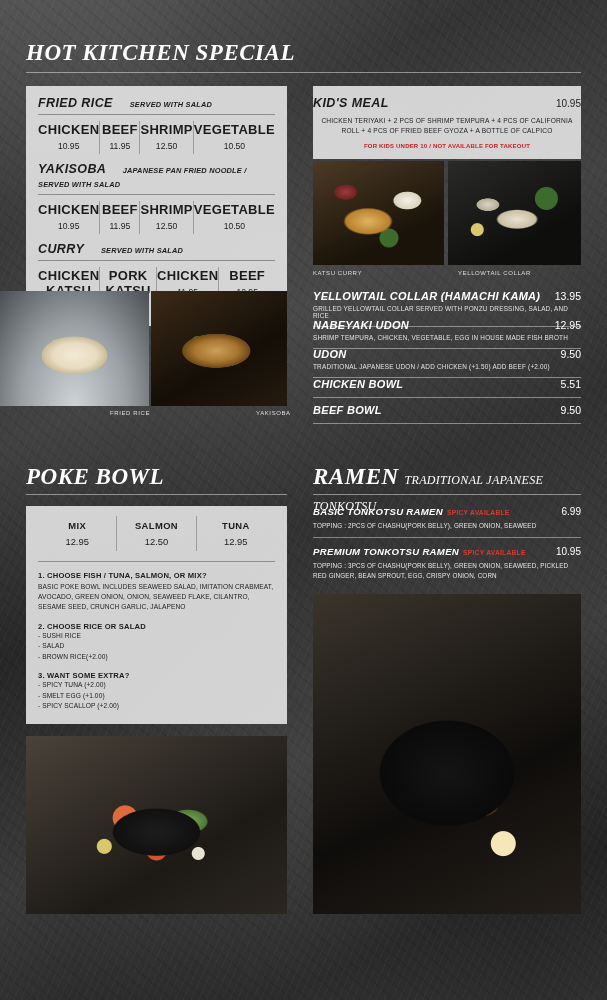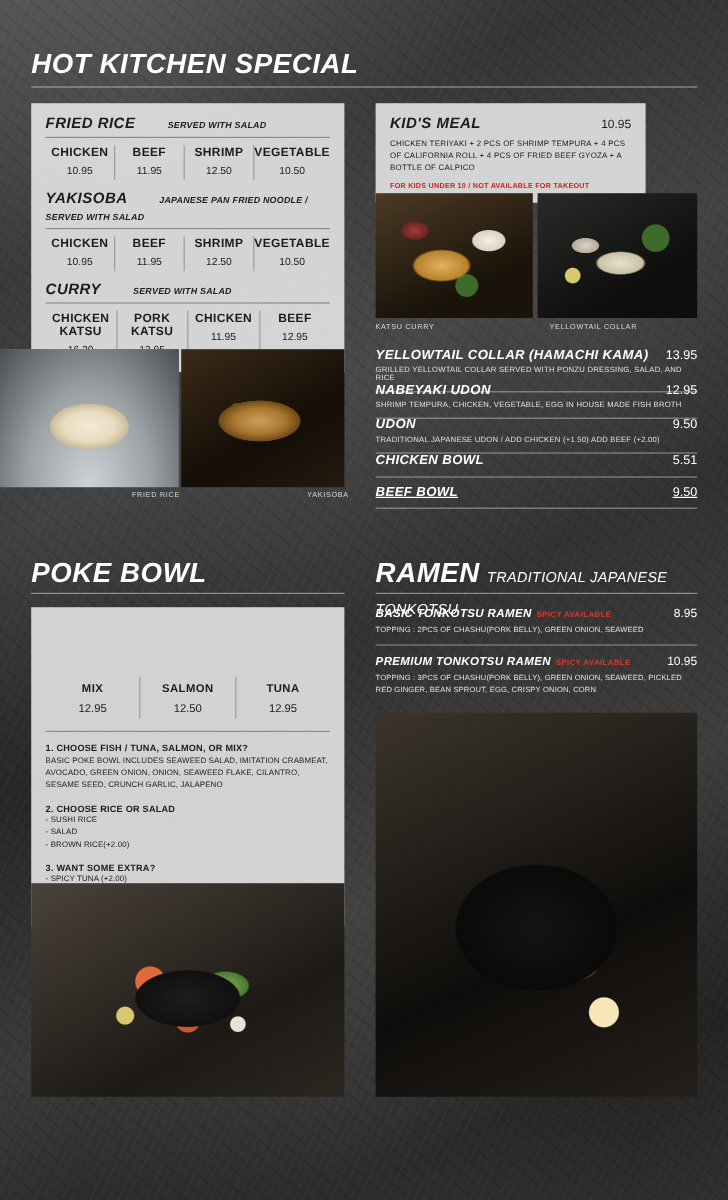--- a/index.html
+++ b/index.html
@@ -30,20 +30,21 @@
     opacity: .85;
   }
   .content { position: relative; z-index: 2; }
 
   .section-title {
     font-size: 23px;
     letter-spacing: .5px;
     font-weight: bold;
     font-style: italic;
     text-transform: uppercase;
+    font-family: Liberation Serif, serif;
   }
   .section-sub {
     font-size: 12px;
     font-style: italic;
     letter-spacing: .3px;
     font-weight: normal;
     margin-left: 6px;
     text-transform: uppercase;
   }
   .rule { height: 1px; background: rgba(255,255,255,0.45); }
@@ -56,49 +57,49 @@
     background: rgba(228,228,228,0.90);
     color: #1b1b1b;
   }
   .grp { margin-bottom: 3px; }
   .grp-head {
     font-size: 12.5px; font-weight: bold; font-style: italic;
     letter-spacing: .4px; text-transform: uppercase;
   }
   .grp-head .note {
     font-size: 7.4px; font-weight: bold; font-style: italic;
-    letter-spacing: .2px; margin-left: 23px; text-transform: uppercase;
+    letter-spacing: .2px; margin-left: 13px; text-transform: uppercase;
   }
   .grp-rule { height: 1px; background: #8d8d8d; margin: 4px 0 6px; }
   .cols { display: flex; }
   .col {
     flex: 1; text-align: center;
     border-right: 1px solid #9c9c9c;
     padding: 1px 0 3px;
   }
   .col:last-child { border-right: none; }
-  .col .nm { font-size: 10px; font-weight: bold; letter-spacing: .3px; text-transform: uppercase; }
+  .col .nm { font-size: 13px; font-weight: bold; letter-spacing: .3px; text-transform: uppercase; }
   .col .pr { font-size: 8.6px; margin-top: 4px; }
 
   #left-panel {
     position: absolute; left: 26px; top: 86px;
     width: 261px; padding: 10px 12px 8px;
   }
 
   
   .photo { position: absolute; overflow: hidden; }
   .cap {
     position: absolute;
     font-size: 6px; letter-spacing: .6px; color: #ddd; text-transform: uppercase;
   }
 
   
   #kid-panel {
     position: absolute; left: 313px; top: 86px;
-    width: 225px; padding: 10px 12px 10px;
+    width: 268px; padding: 10px 0 10px; text-align: center;
   }
   #kid-panel .kid-top { display: flex; justify-content: space-between; align-items: baseline; }
   #kid-panel .kid-name { font-size: 12.5px; font-weight: bold; font-style: italic; letter-spacing: .4px; text-transform: uppercase;}
   #kid-panel .kid-price { font-size: 10px; }
   #kid-panel .kid-desc { font-size: 6.6px; line-height: 1.5; margin-top: 6px; letter-spacing: .2px; text-transform: uppercase;}
   #kid-panel .kid-warn { font-size: 6px; color: #d02020; font-weight: bold; margin-top: 7px; letter-spacing: .2px; text-transform: uppercase;}
 
   
   .ritem { position: absolute; left: 313px; width: 268px; }
   .ritem .row { display: flex; justify-content: space-between; align-items: baseline; }
@@ -107,21 +108,21 @@
   .ritem .ds { font-size: 6.4px; color: #e2e2e2; margin-top: 3px; letter-spacing: .2px; text-transform: uppercase;}
   .ritem .ln { height: 1px; background: rgba(255,255,255,0.42); margin-top: 7px; }
 
   
   #poke-title { position: absolute; left: 26px; top: 464px; }
   #poke-rule { position: absolute; left: 26px; top: 494px; width: 261px; }
   #poke-panel {
     position: absolute; left: 26px; top: 506px;
     width: 261px; padding: 10px 12px 12px;
   }
-  #poke-panel .pcols { display: flex; border-bottom: none; margin-top: 48px; }
+  #poke-panel .pcols { display: flex; border-bottom: none; }
   #poke-panel .pcol { flex:1; text-align:center; border-right: 1px solid #9c9c9c; padding: 4px 0;}
   #poke-panel .pcol:last-child { border-right:none; }
   #poke-panel .pcol .nm { font-size: 9.4px; font-weight: bold; letter-spacing:.4px; text-transform: uppercase;}
   #poke-panel .pcol .pr { font-size: 9.4px; margin-top: 5px; }
   #poke-panel .sep { height:1px; background:#8d8d8d; margin: 10px 0 9px; }
   .step { margin-bottom: 9px; }
   .step .sh { font-size: 7.6px; font-weight: bold; letter-spacing: .2px; text-transform: uppercase;}
   .step .sb { font-size: 6.6px; line-height: 1.55; margin-top: 2px; letter-spacing: .1px; text-transform: uppercase;}
   .step .li { font-size: 6.6px; line-height: 1.6; letter-spacing:.1px; text-transform: uppercase;}
 
@@ -329,21 +330,21 @@
     </div>
 
     <div class="ritem" style="top:378px;">
       <div class="row">
         <div class="nm">CHICKEN BOWL</div>
         <div class="pr">5.51</div>
       </div>
       <div class="ln"></div>
     </div>
 
-    <div class="ritem" style="top:404px;text-decoration:underline;">
+    <div class="ritem" style="top:404px;">
       <div class="row">
         <div class="nm">BEEF BOWL</div>
         <div class="pr">9.50</div>
       </div>
       <div class="ln"></div>
     </div>
 
     <div class="section-title" id="poke-title">POKE BOWL</div>
     <div class="rule" id="poke-rule"></div>
 
@@ -390,21 +391,21 @@
       <span>RAMEN</span><span class="section-sub">TRADITIONAL JAPANESE TONKOTSU</span>
     </div>
     <div class="rule" id="ramen-rule"></div>
 
     <div id="ramen-panel">
       <div class="rmn">
         <div class="row">
           <div class="nm">
             <span>BASIC TONKOTSU RAMEN</span><span class="spicy">SPICY AVAILABLE</span>
           </div>
-          <div class="pr">8.95</div>
+          <div class="pr">6.99</div>
         </div>
         <div class="ds">TOPPING : 2PCS OF CHASHU(PORK BELLY), GREEN ONION, SEAWEED</div>
         <div class="ln"></div>
       </div>
       <div class="rmn">
         <div class="row">
           <div class="nm">
             <span>PREMIUM TONKOTSU RAMEN</span><span class="spicy">SPICY AVAILABLE</span>
           </div>
           <div class="pr">10.95</div>

